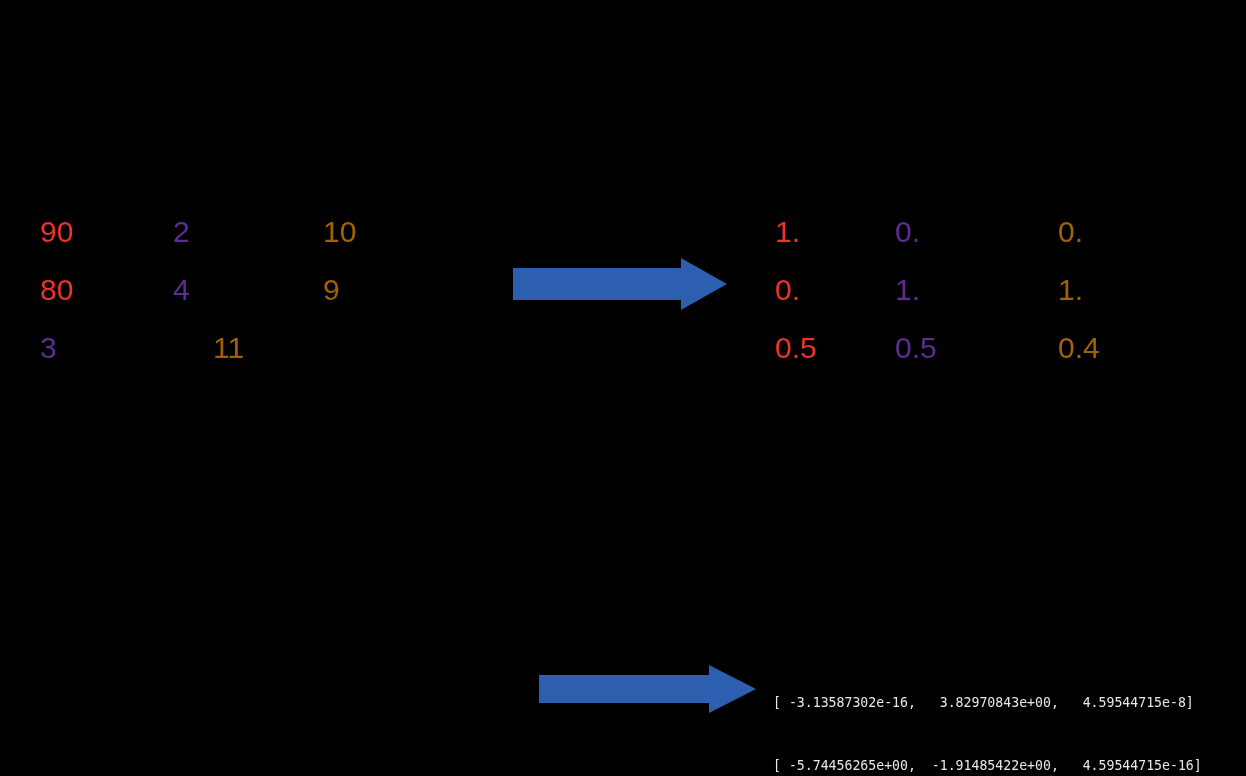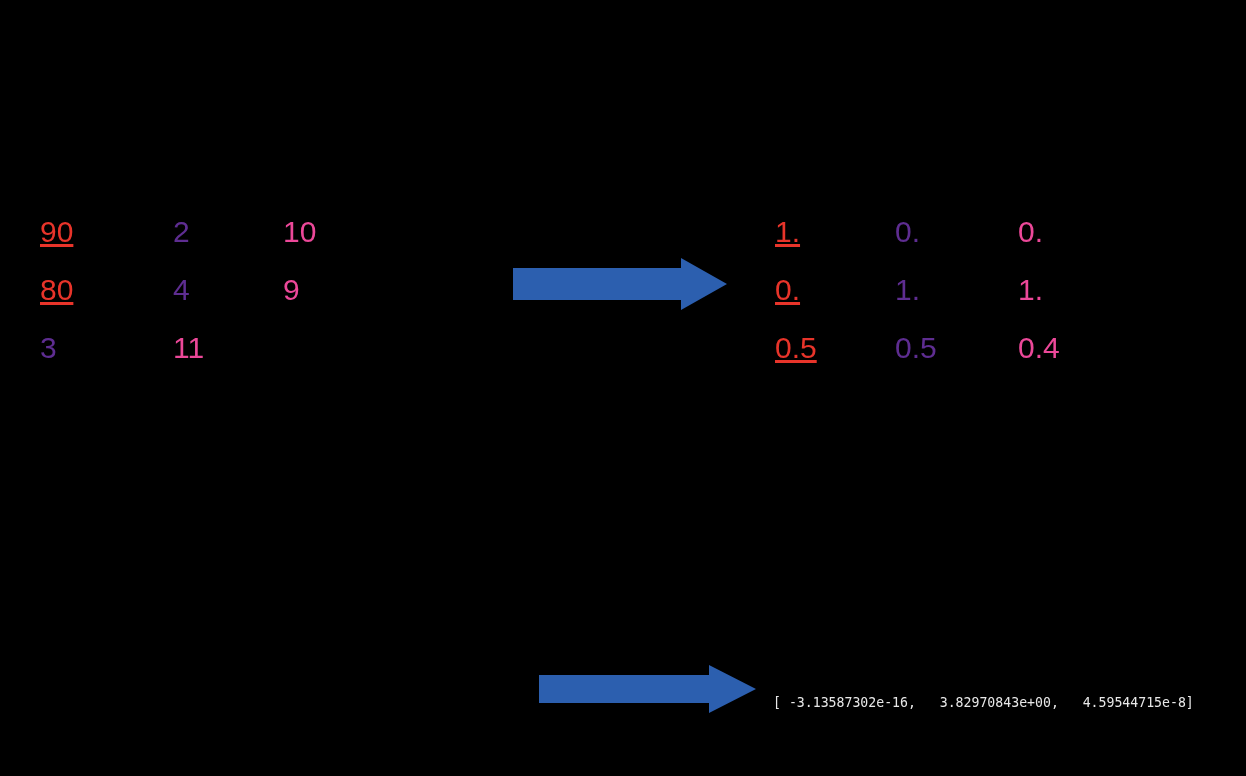--- a/index.html
+++ b/index.html
@@ -37,23 +37,23 @@
     top: 203px;
     grid-template-columns: 133px 110px auto;
   }
   #output-matrix {
     left: 775px;
     top: 203px;
     grid-template-columns: 120px 123px auto;
   }
   #output-matrix .cell { text-align: left; }
 
-  .c-red    { color: #E8342A; text-decoration: underline; }
+  .c-red    { color: #E8342A; }
   .c-purple { color: #5E2D91; }
-  .c-orange { color: #ec4899; }
+  .c-orange { color: #a16207; margin-left: 40px; }
 
   
   .arrow {
     position: absolute;
     display: block;
   }
 
   
   #pca-output {
     position: absolute;
@@ -103,16 +103,17 @@
     <span class="cell c-purple row-last">0.5</span>
     <span class="cell c-orange row-last">0.4</span>
   </div>
 
   <svg class="arrow" style="left:537px; top:664px;" width="222" height="50" viewBox="0 0 222 50">
     <polygon points="2,11 172,11 172,1 219,25 172,49 172,39 2,39" fill="#2C5FAF"></polygon>
   </svg>
 
   <div id="pca-output">
     <span class="mono-line">[ -3.13587302e-16,   3.82970843e+00,   4.59544715e-8]</span>
+    <span class="mono-line">[ -5.74456265e+00,  -1.91485422e+00,   4.59544715e-16]</span>
     
   </div>
 
 </div>
 
 </body></html>

